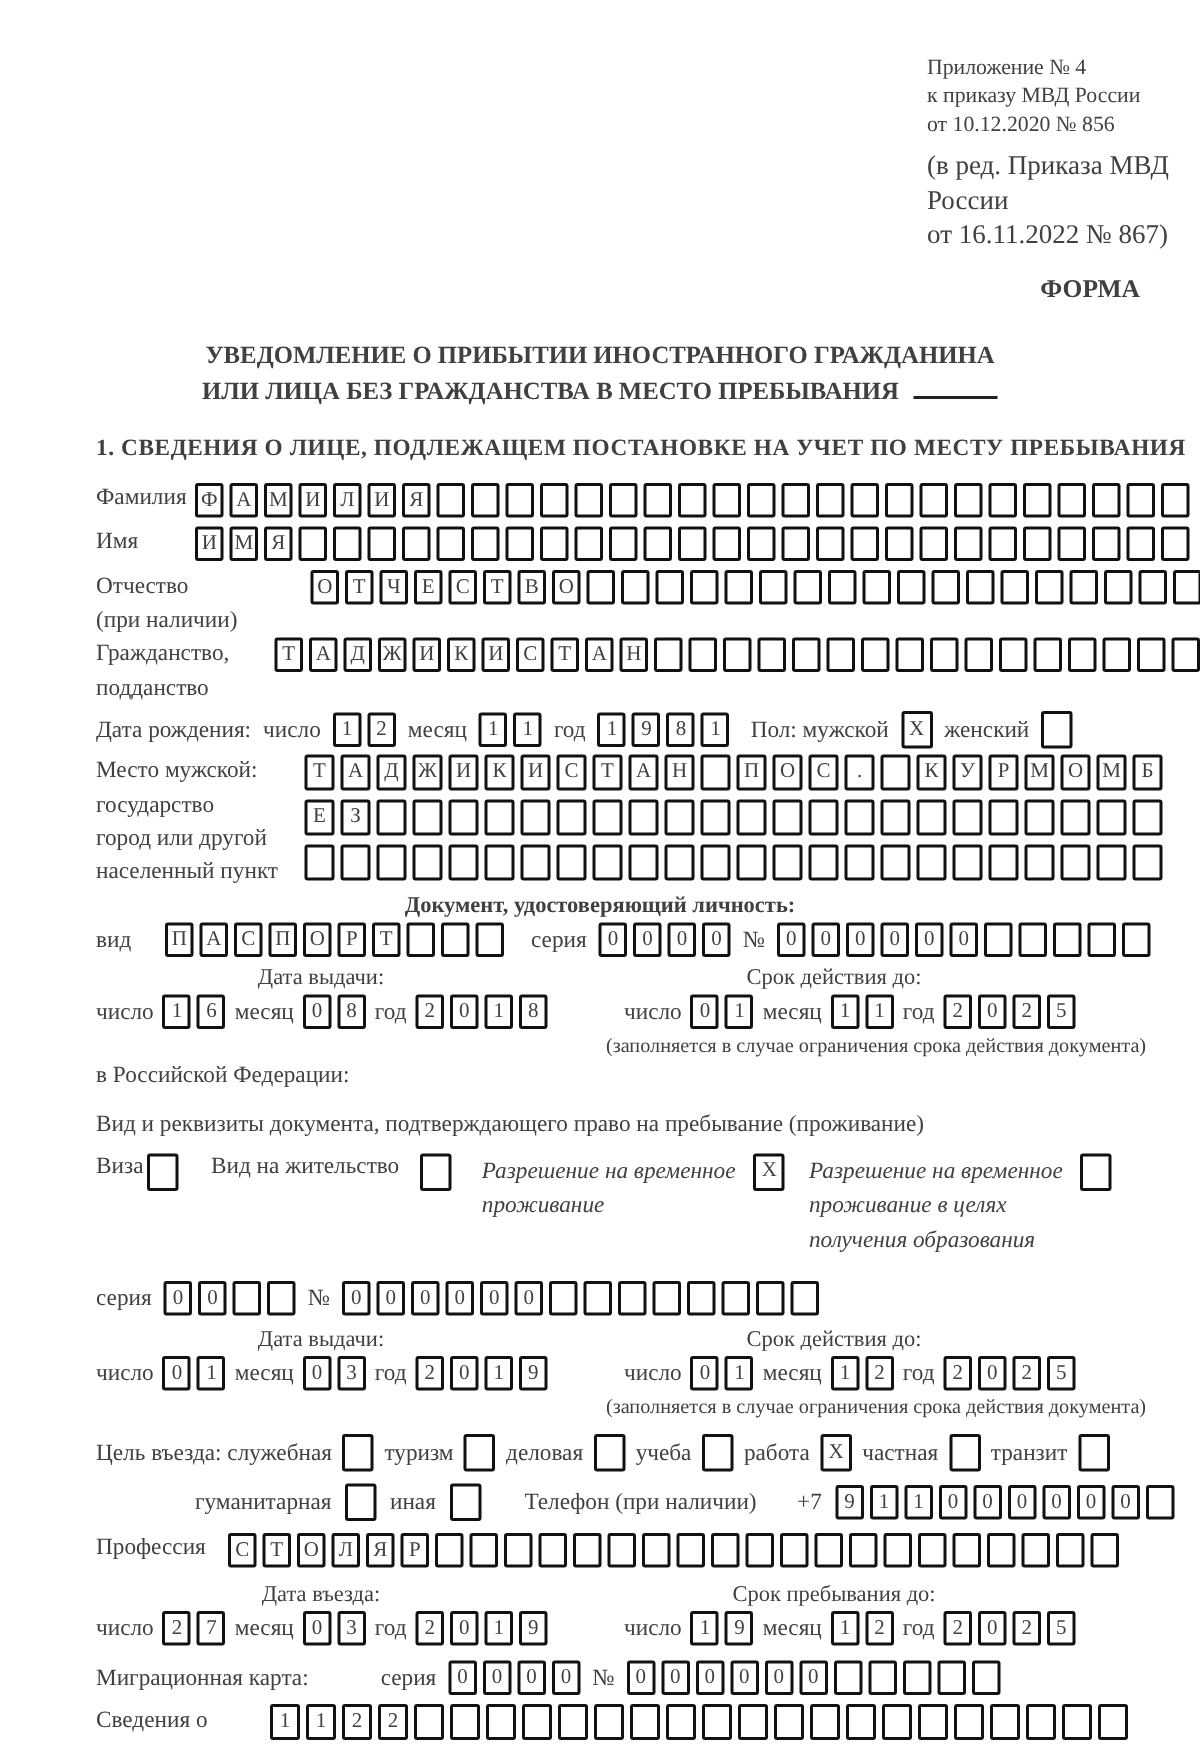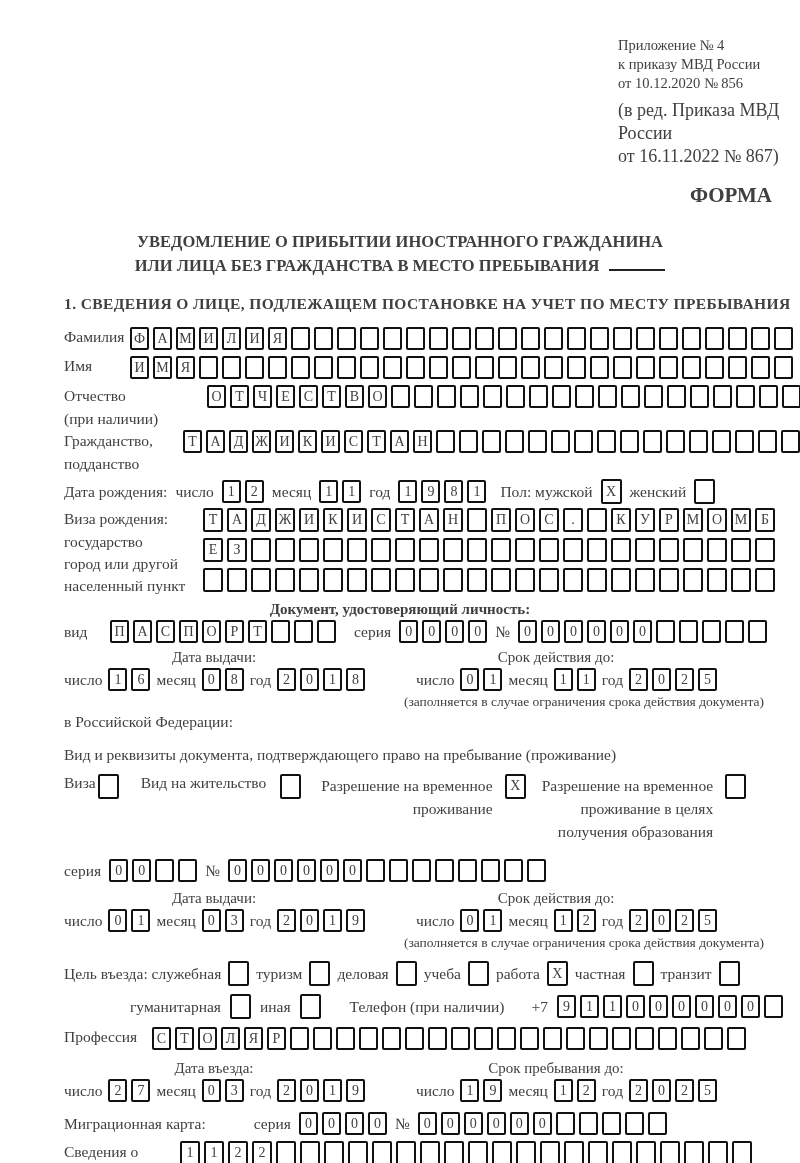--- a/index.html
+++ b/index.html
@@ -3,21 +3,21 @@
 <meta charset="utf-8">
 <style>
   html,body { margin:0; padding:0; background:#fff; }
   .page {
     position:relative; width:800px; height:1163px; background:#fff; color:#404040;
     font-family:"Liberation Serif","DejaVu Serif",serif; font-size:15.5px; overflow:hidden;
   }
   .appendix { margin:36px 0 0 618px; font-size:14.5px; line-height:1.3; }
   .appendix .rev { font-size:18px; }
   .appendix .rev-first { margin-top:6px; }
-  .form-word { margin-top:14px; padding-right:28px; text-align:right; font-weight:bold; font-size:21px; }
+  .form-word { margin-top:14px; padding-right:40px; text-align:right; font-weight:bold; font-size:17px; }
   .title { margin-top:22px; text-align:center; font-weight:bold; font-size:16.5px; line-height:1.5; }
   .uline { display:inline-block; width:56px; border-bottom:2px solid #222; margin-left:10px; }
   .sec1 { margin:16px 0 0 64px; font-weight:bold; font-size:15.5px; letter-spacing:0.4px; }
 
   .row { display:flex; align-items:flex-start; margin-left:64px; }
   .lbl { flex:none; line-height:1.35; }
   .lbl2 { line-height:1.45; }
   .boxes { display:flex; gap:4px; flex:none; }
   .cell {
     flex:none; width:19px; height:23px; border:2px solid #111; border-radius:2px;
@@ -46,21 +46,21 @@
   .dlabel { font-size:15px; text-align:center; }
   .dl1 { width:300px; }
   .dl2 { width:280px; }
   .drow { display:flex; align-items:center; gap:6px; margin-top:2px; }
   .note { font-size:13.5px; margin-top:3px; margin-left:-48px; text-align:center; white-space:nowrap; }
 
   .plain { margin-left:64px; line-height:1.6; }
   .cbrow { display:flex; align-items:flex-start; margin-left:64px; margin-top:6px; }
   .cbitem { display:flex; align-items:flex-start; }
   .cbitem .boxes { margin-top:0; }
-  .cbl { text-align:right; line-height:1.5; }
+  .cbl { text-align:left; line-height:1.5;font-style:italic; }
   .mt2{margin-top:2px;} .mt4{margin-top:4px;} .mt6{margin-top:6px;} .mt8{margin-top:8px;}
   .mt10{margin-top:10px;} .mt14{margin-top:14px;} .mt16{margin-top:16px;}
 </style>
 </head>
 <body>
 
 <div class="page">
 
   <div class="appendix">
     <div>Приложение № 4</div>
@@ -246,21 +246,21 @@
         <span class="cell">X</span>
       </span>
     <span class="t">женский</span>
     <span class="boxes cb">
         <span class="cell"></span>
       </span>
   </div>
 
   <div class="row mt4">
     <div class="lbl lbl2 w-place">
-      <div>Виза рождения:</div>
+      <div>Место мужской:</div>
       <div>государство</div>
       <div>город или другой</div>
       <div>населенный пункт</div>
     </div>
     <div class="stack">
       <div class="boxes w20">
           <span class="cell">Т</span>
           <span class="cell">А</span>
           <span class="cell">Д</span>
           <span class="cell">Ж</span>

